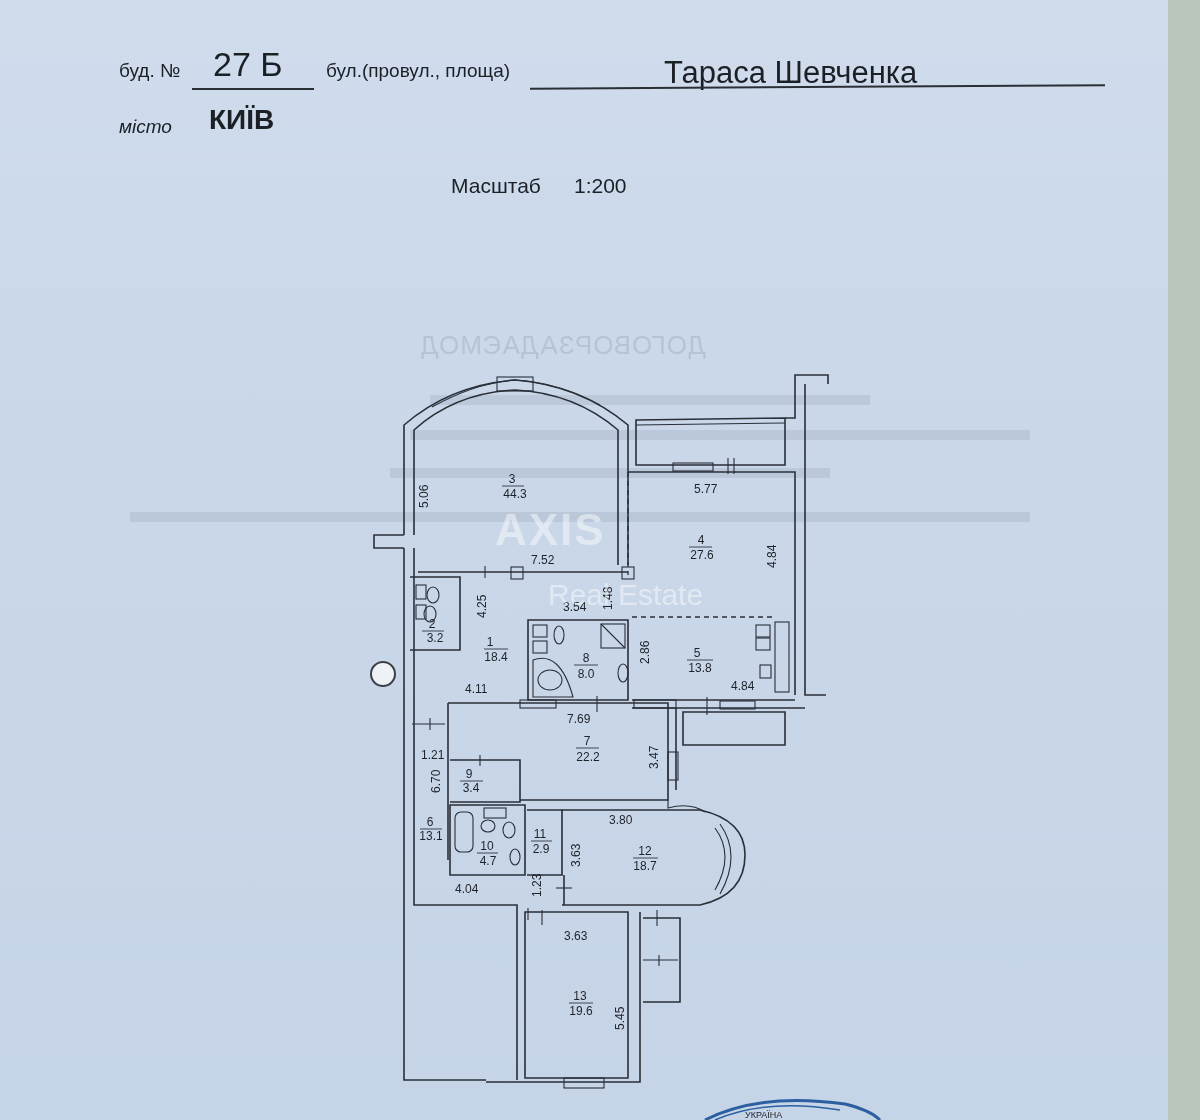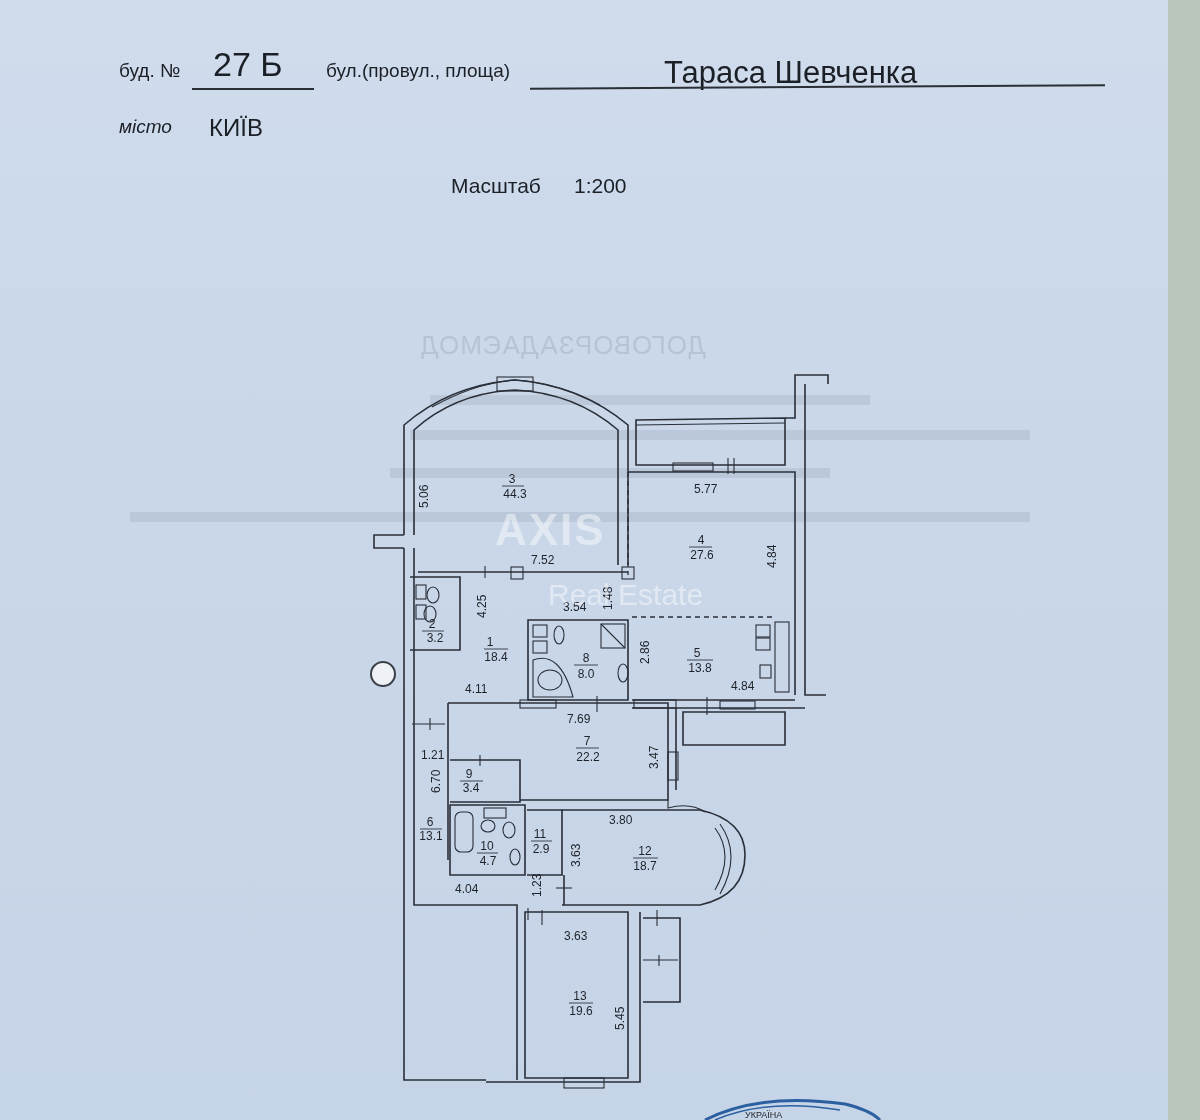--- a/index.html
+++ b/index.html
@@ -60,21 +60,21 @@
 <div class="ghost" style="left:390px;top:468px;width:440px;height:10px;background:rgba(60,70,90,0.10)"></div>
 <div class="ghost" style="left:130px;top:512px;width:900px;height:10px;background:rgba(60,70,90,0.10)"></div>
 
 <div class="hdr-text lbl-small" style="left:119px;top:60px;">буд. №</div>
 <div class="hdr-text val-big" style="left:213px;top:45px;">27 Б</div>
 <div class="line" style="left:192px;top:88px;width:122px;"></div>
 <div class="hdr-text lbl-small" style="left:326px;top:60px;">бул.(провул., площа)</div>
 <div class="hdr-text val-mid" style="left:664px;top:43px;margin-top:12px;">Тараса Шевченка</div>
 <div class="line" style="left:530px;top:86px;width:575px;transform:rotate(-0.35deg);"></div>
 <div class="hdr-text lbl-small" style="left:119px;top:116px;font-style:italic;">місто</div>
-<div class="hdr-text lbl-small" style="left:209px;top:114px;font-size:24px;">КИЇВ</div>
+<div class="hdr-text lbl-small" style="left:209px;top:104px;font-size:28px;font-weight:bold;">КИЇВ</div>
 <div class="hdr-text scale" style="left:451px;top:174px;">Масштаб</div>
 <div class="hdr-text scale" style="left:574px;top:174px;">1:200</div>
 
 <svg class="plan" width="1200" height="1120" viewBox="0 0 1200 1120">
 
   <g>
 
     <path class="wall" d="M404 535 L404 425 Q450 385 515 380 Q580 385 628 425 L628 565"></path>
     <path class="wall" d="M414 535 L414 430 Q455 393 515 390 Q575 393 618 430 L618 565"></path>
 

